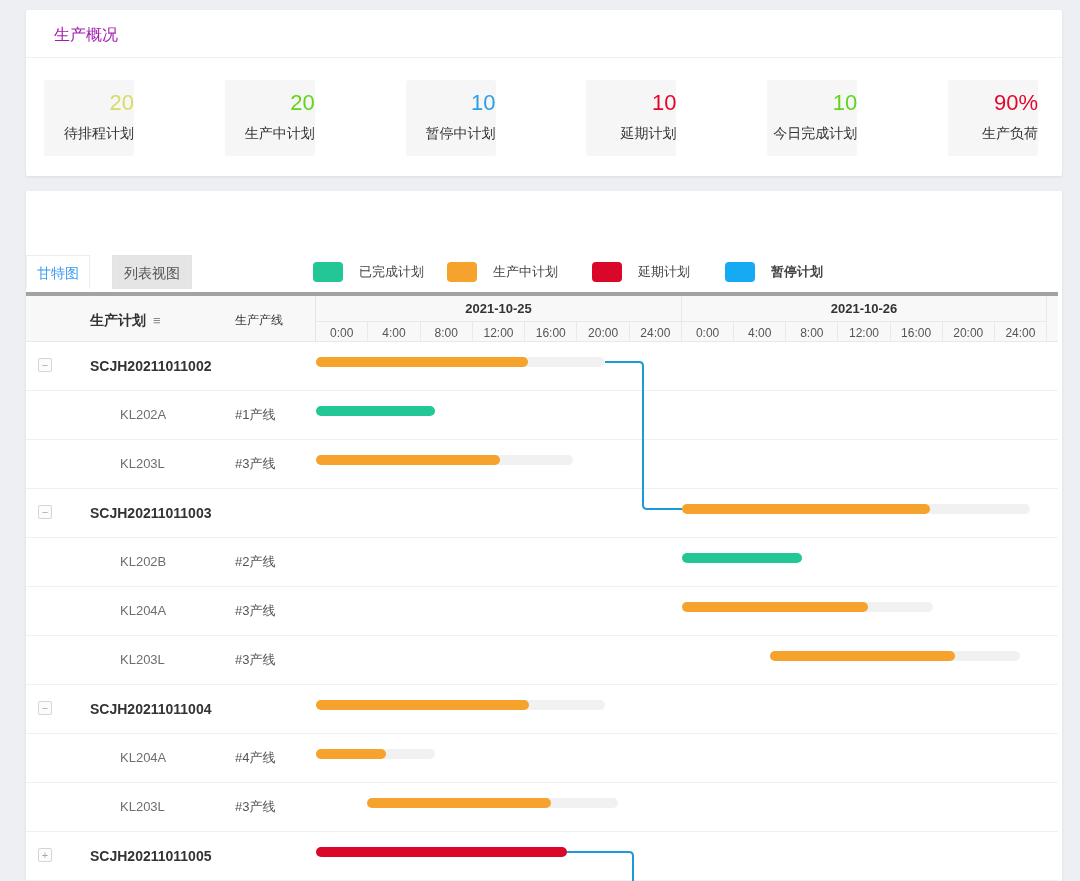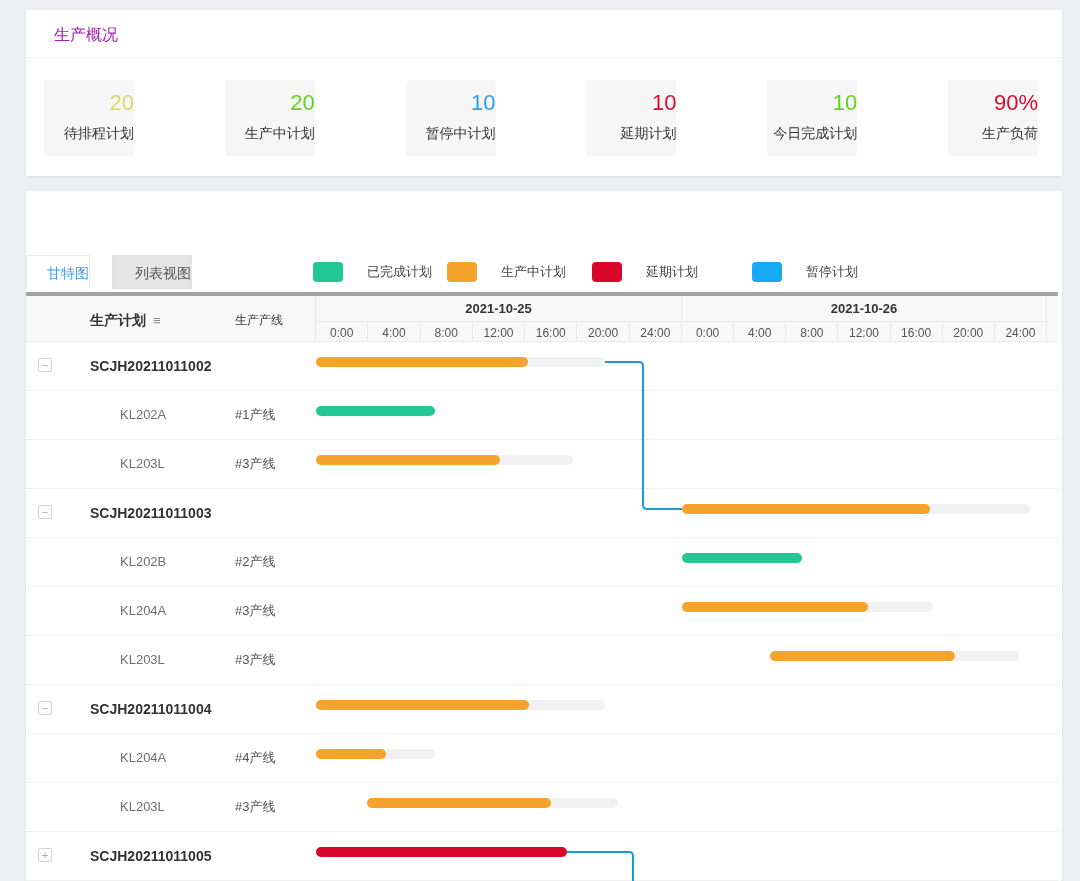--- a/index.html
+++ b/index.html
@@ -11,27 +11,27 @@
   #board-card{top:190px;height:691px;overflow:hidden}
   .card-title{font-size:16px;font-weight:normal;color:#a21caf;padding:15px 28px 11px}
   .card-divider{height:1px;background:#efefef}
   
   .stats{display:flex;justify-content:space-between;padding:22px 24px 0 18px}
   .stat{width:90px;height:76px;background:#f6f6f7;border-radius:3px;text-align:right}
   .stat-value{font-size:22px;padding-top:10px;font-weight:400}
   .stat-label{font-size:14px;color:#333;margin-top:9px}
   
   #tabs-row{position:absolute;top:65px;left:0;right:0;height:37px}
-  .tab{position:absolute;top:0;height:34px;line-height:34px;text-align:right;font-size:14px;
+  .tab{position:absolute;top:0;height:34px;line-height:34px;text-align:center;font-size:14px;
        box-sizing:border-box;cursor:pointer}
   .tab.active{background:#fff;color:#3a9bf5;border:1px solid #ececec;border-bottom-color:#fff}
   .tab.inactive{background:#e5e5e5;color:#555;border:1px solid #e3e3e3}
   .legend-item{position:absolute;top:7px;display:flex;align-items:center}
   .legend-swatch{width:30px;height:20px;border-radius:4px}
-  .legend-label{font-size:13px;color:#444;margin-left:24px}
+  .legend-label{font-size:13px;color:#444;margin-left:16px}
   
   #gantt{position:absolute;top:102px;left:0;width:1032px}
   #gantt-header{display:flex;height:50px;background:#f8f8f9;box-sizing:border-box;
                 border-top:4px solid #a3a3a3;border-bottom:1px solid #e9e9e9}
   .fixed-head{width:290px;position:relative;border-right:1px solid #e5e5e5;box-sizing:border-box}
   .plan-head{position:absolute;left:64px;line-height:48px;font-size:14px;font-weight:bold;color:#333}
   .menu-glyph{font-size:13px;color:#8a8a8a;font-weight:normal;margin-left:7px;cursor:pointer}
   .line-head{position:absolute;left:209px;line-height:48px;font-size:12px;font-weight:normal;color:#333}
   .day-group{width:365px;box-sizing:border-box}
   .day-group + .day-group{border-left:1px solid #e9e9e9}
@@ -99,21 +99,21 @@
         <span class="legend-label">已完成计划</span>
       </div>
       <div class="legend-item" style="left: 421px;">
         <span class="legend-swatch" style="background: rgb(245, 163, 44);"></span>
         <span class="legend-label">生产中计划</span>
       </div>
       <div class="legend-item" style="left: 566px;">
         <span class="legend-swatch" style="background: rgb(217, 8, 43);"></span>
         <span class="legend-label">延期计划</span>
       </div>
-      <div class="legend-item" style="left: 726px;">
+      <div class="legend-item" style="left: 699px; font-weight: bold;">
         <span class="legend-swatch" style="background: rgb(22, 170, 242);"></span>
         <span class="legend-label">暂停计划</span>
       </div>
     </div>
 
   <div id="gantt">
     <div id="gantt-header">
       <div class="fixed-head">
         <div class="plan-head">
           <span>生产计划</span><span class="menu-glyph">≡</span>

